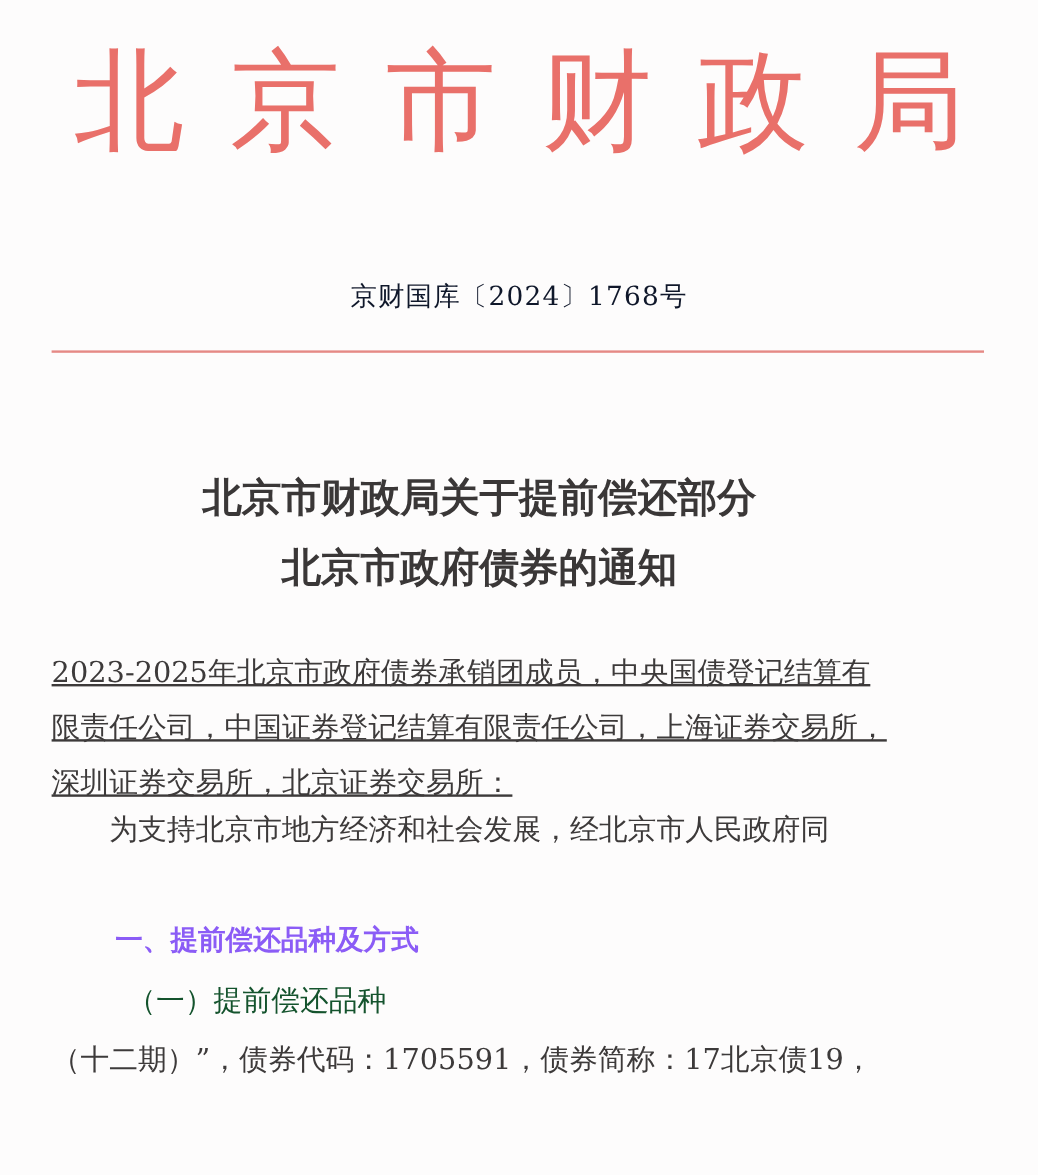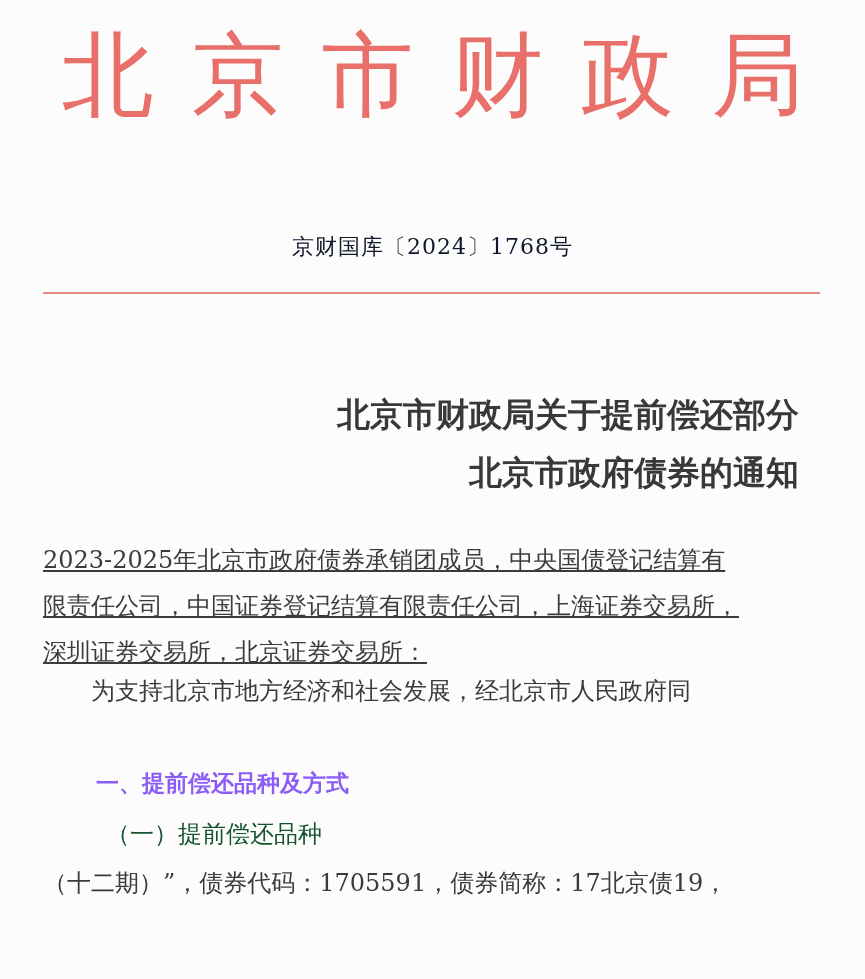--- a/index.html
+++ b/index.html
@@ -16,20 +16,21 @@
       color: #3d3a3a;
     }
     .header {
       position: absolute;
       left: 0;
       top: 30px;
       width: 865px;
       height: 110px;
       display: flex;
       justify-content: center;
+      align-items: center;
     }
     .header-title {
       font-family: "DejaVu Serif", "Liberation Serif", serif;
       font-size: 92px;
       letter-spacing: 38px;
       color: #e9706a;
       font-weight: normal;
       margin-left: 38px;
       line-height: 1;
     }
@@ -49,21 +50,21 @@
       top: 292px;
       width: 777px;
       height: 2px;
       background: #e58985;
     }
     .doc-title {
       position: absolute;
       top: 386px;
       left: 0;
       width: 799px;
-      text-align: right;
+      text-align: center;
       font-size: 33px;
       font-weight: bold;
       color: #3a3737;
       line-height: 58px;
     }
     .body-text {
       position: absolute;
       left: 43px;
       width: 790px;
       font-size: 24px;

